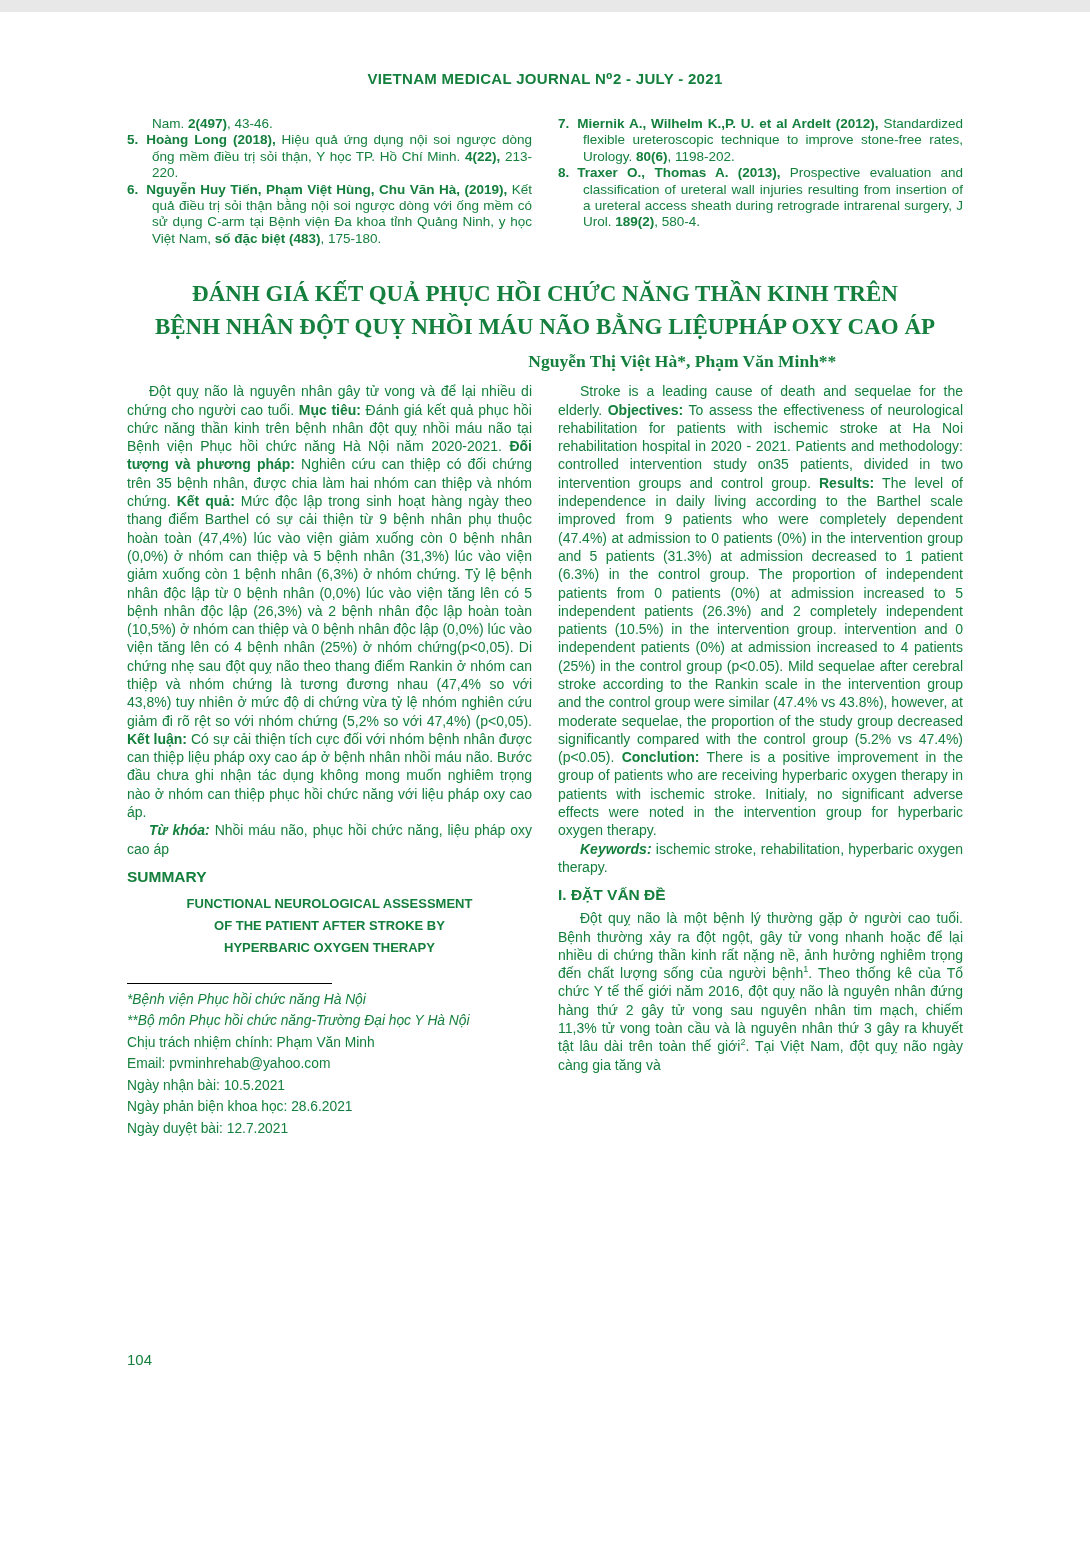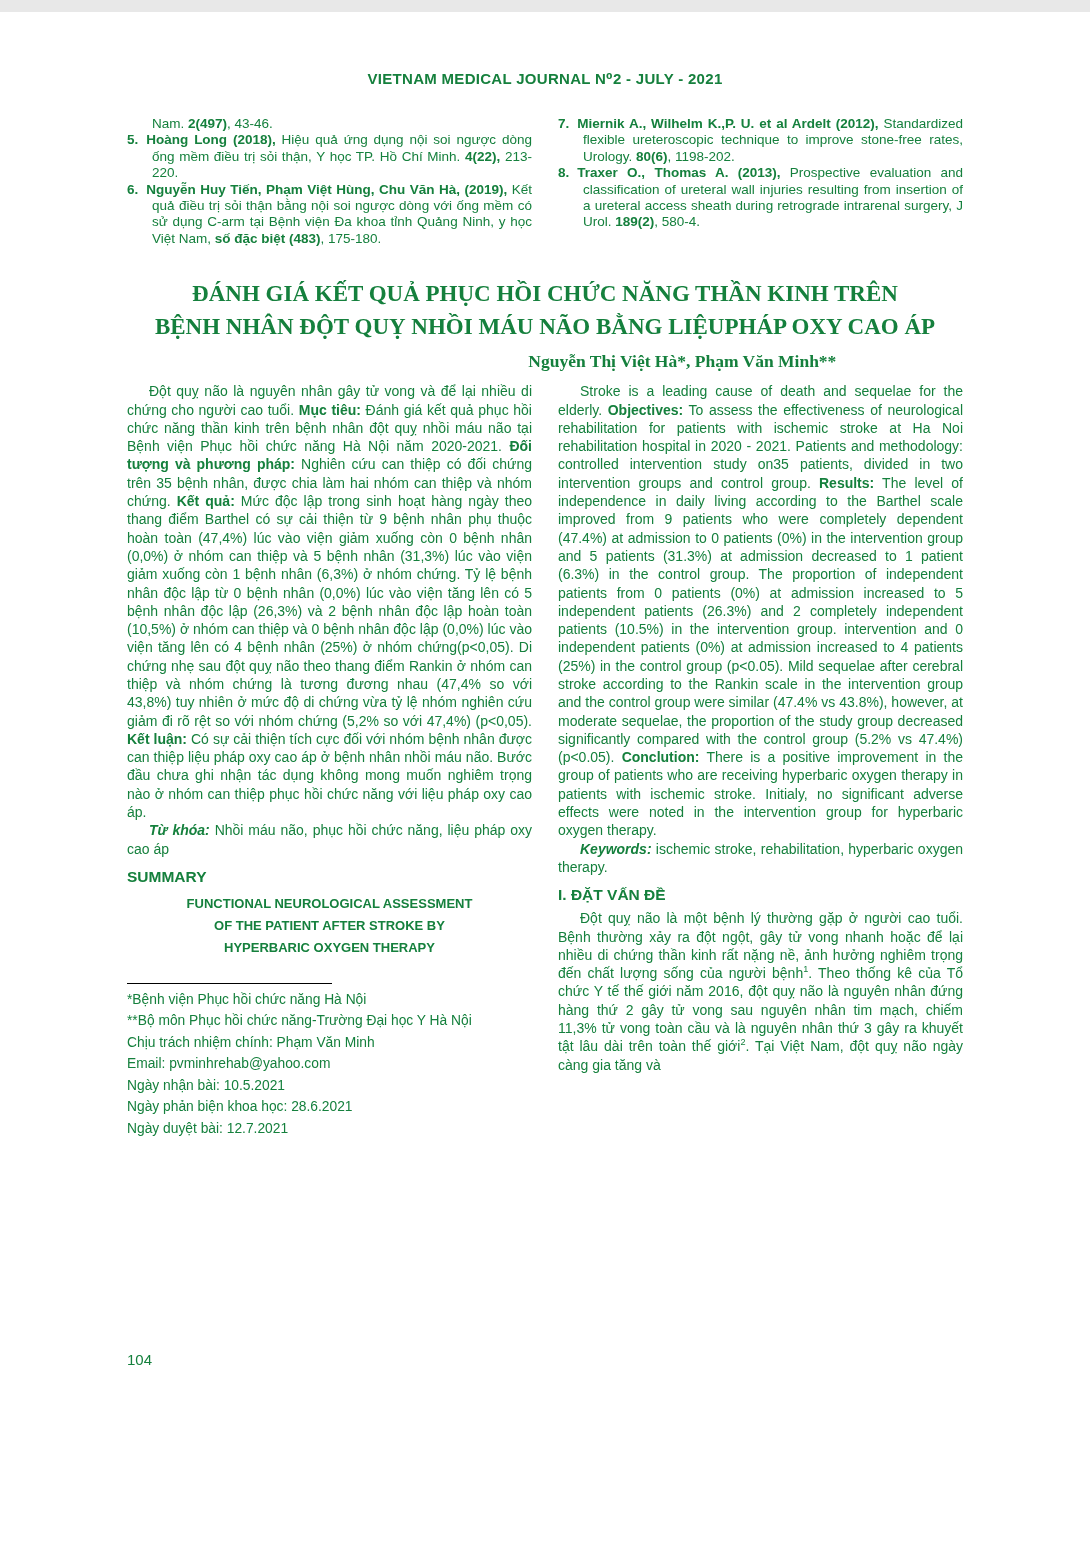--- a/index.html
+++ b/index.html
@@ -85,21 +85,21 @@
     margin-top: 24px;
     font-size: 13.8px;
     line-height: 21.5px;
   }
   .footnotes-rule {
     width: 205px;
     border: 0;
     border-top: 1.5px solid #000;
     margin: 0 0 5px 0;
   }
-  .fn-aff { }
+  .fn-aff { font-style: italic; }
 
   .page-number {
     position: absolute;
     left: 127px;
     top: 1339px;
     font-size: 15px;
   }
 </style>
 </head>
 <body>

